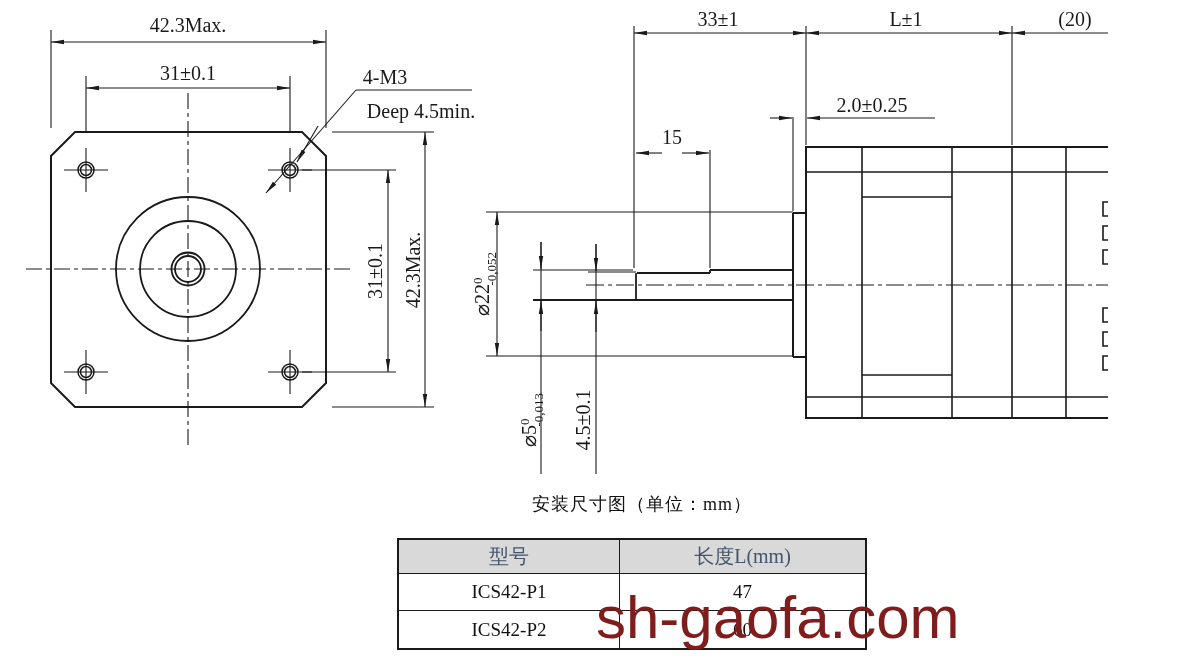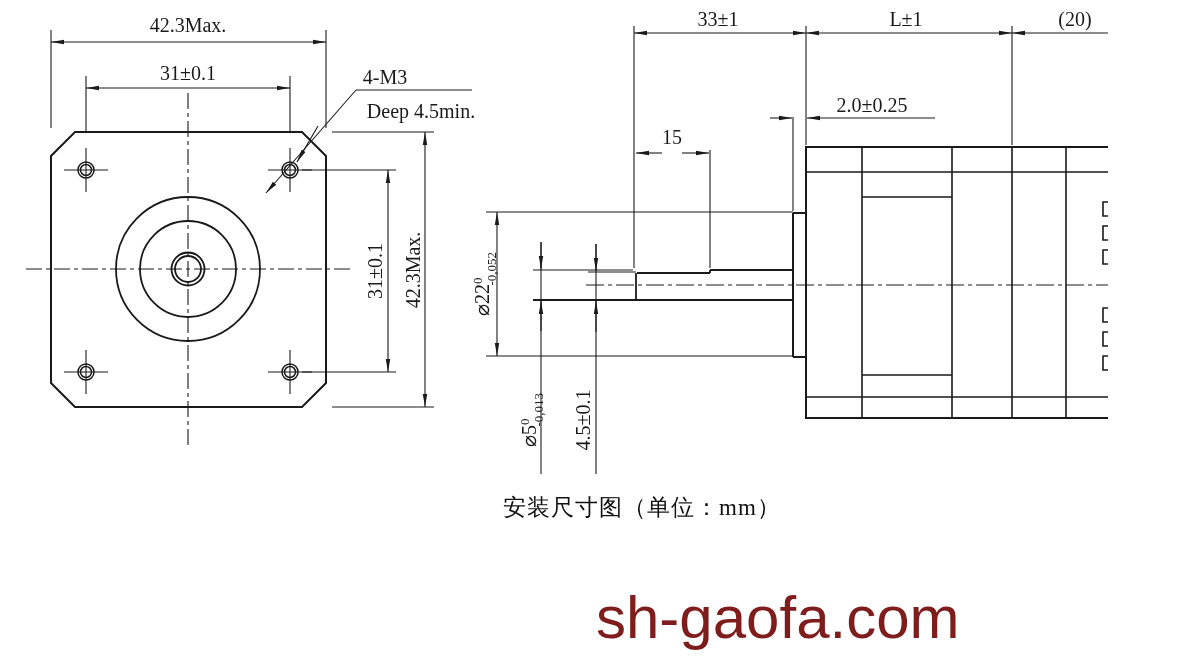--- a/index.html
+++ b/index.html
@@ -1,20 +1,20 @@
 <!DOCTYPE html>
 <html><head>
 <meta charset="utf-8">
 <style>
   html,body{margin:0;padding:0;background:#fff;}
   #page{position:relative;width:1108px;height:665px;background:#ffffff;overflow:hidden;
         font-family:"Liberation Serif",serif;}
   svg text{font-family:"Liberation Serif",serif;fill:#1a1a1a;}
   .caption{position:absolute;left:450px;top:492px;width:384px;text-align:center;
-           font-size:23px;color:#111;letter-spacing:1px;font-family:"Liberation Serif",serif;}
+           font-size:18px;color:#111;letter-spacing:1px;font-family:"Liberation Serif",serif;}
   .spec-table{position:absolute;left:397px;top:538px;width:466px;border:2px solid #1a1a1a;
               border-collapse:collapse;font-size:19px;color:#111;}
   .spec-table .row{display:flex;}
   .spec-table .cell{flex:0 0 auto;display:flex;align-items:center;justify-content:center;
                     border-right:1px solid #1a1a1a;border-bottom:1px solid #1a1a1a;box-sizing:border-box;}
   .spec-table .c1{width:221px;}
   .spec-table .c2{width:245px;border-right:none;}
   .spec-table .hrow .cell{background:#d9d9d9;color:#44546a;height:34px;font-size:20px;}
   .spec-table .drow .cell{height:37px;background:#fff;}
   .spec-table .drow:last-child .cell{border-bottom:none;}
@@ -215,17 +215,31 @@
       <tspan>⌀5</tspan><tspan font-size="13" dy="-7">0</tspan><tspan font-size="13" dx="-8" dy="14">-0,013</tspan>
     </text>
     <text text-anchor="middle" transform="translate(590,420) rotate(-90)">4.5±0.1</text>
   </g>
 </svg>
 
   
   <div class="caption">安装尺寸图（单位：mm）</div>
 
   
+  <div class="spec-table">
+    <div class="row hrow">
+      <div class="cell c1">型号</div>
+      <div class="cell c2">长度L(mm)</div>
+    </div>
+    <div class="row drow">
+      <div class="cell c1">ICS42-P1</div>
+      <div class="cell c2">47</div>
+    </div>
+    <div class="row drow">
+      <div class="cell c1">ICS42-P2</div>
+      <div class="cell c2">60</div>
+    </div>
+  </div>
 
   
   <div class="watermark">sh-gaofa.com</div>
 
 </div>
 
 </body></html>

